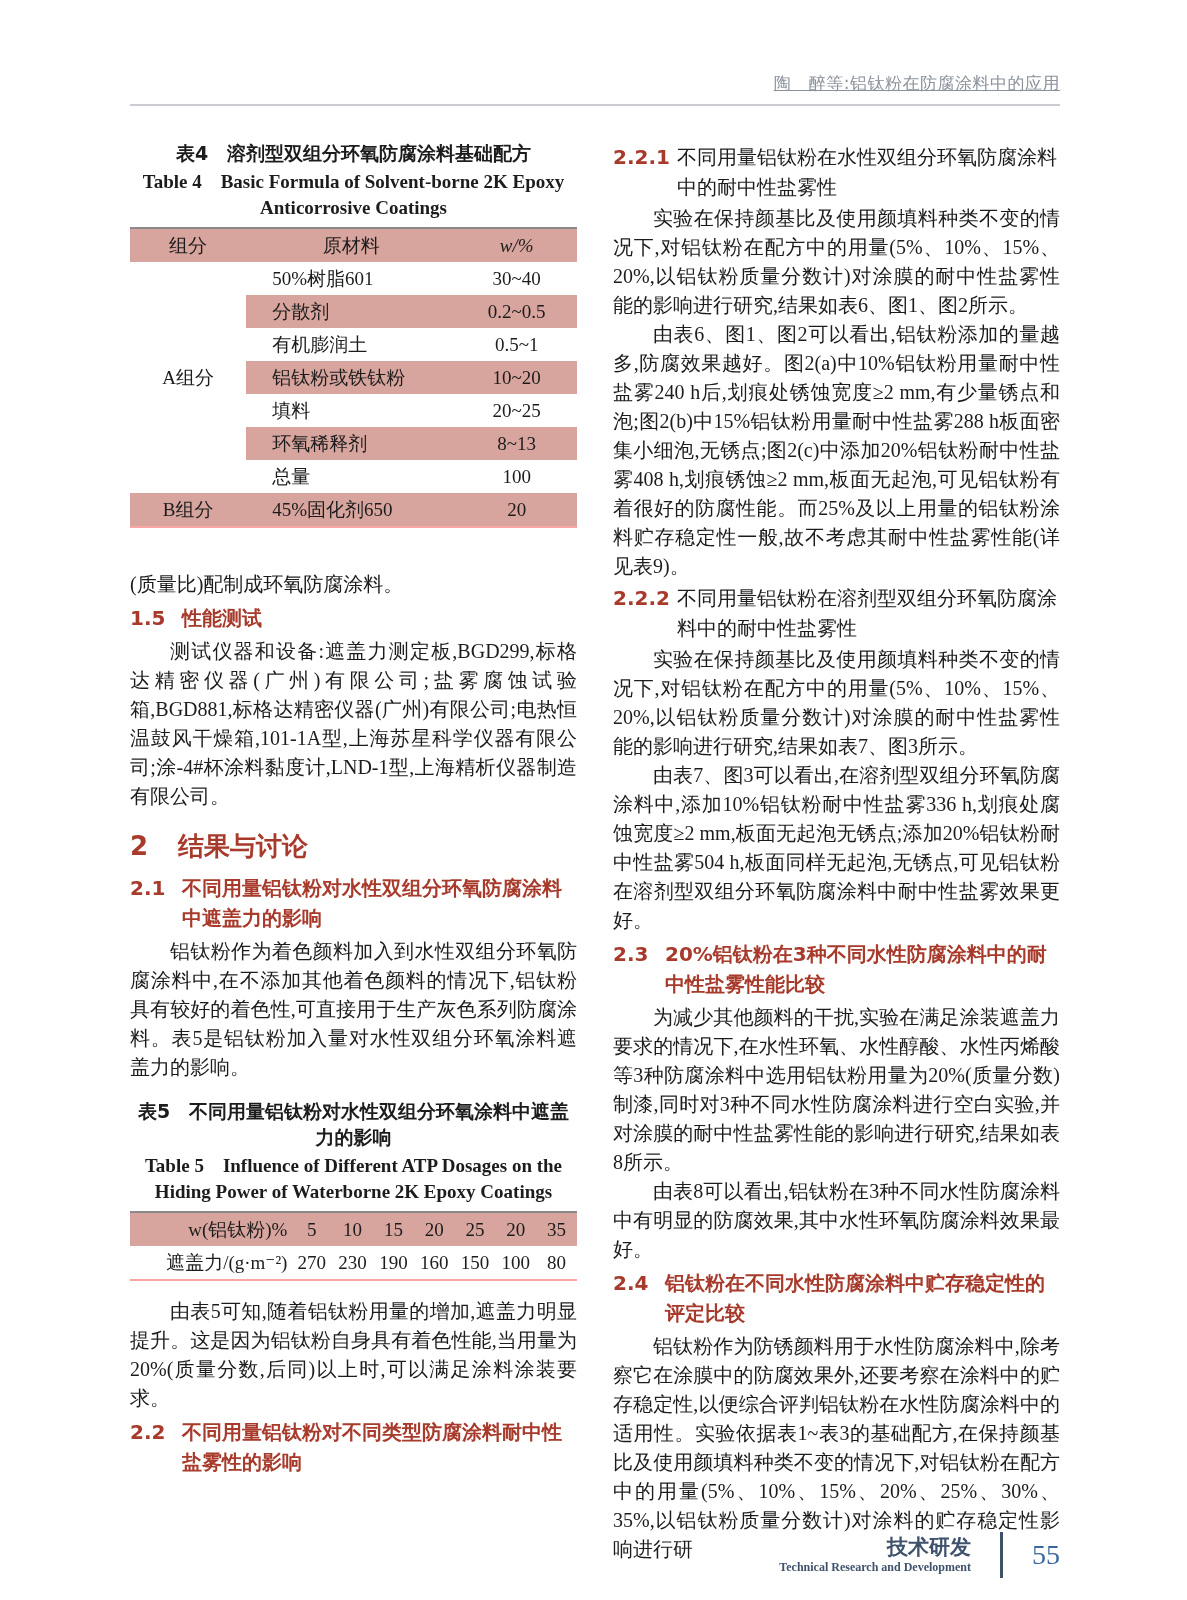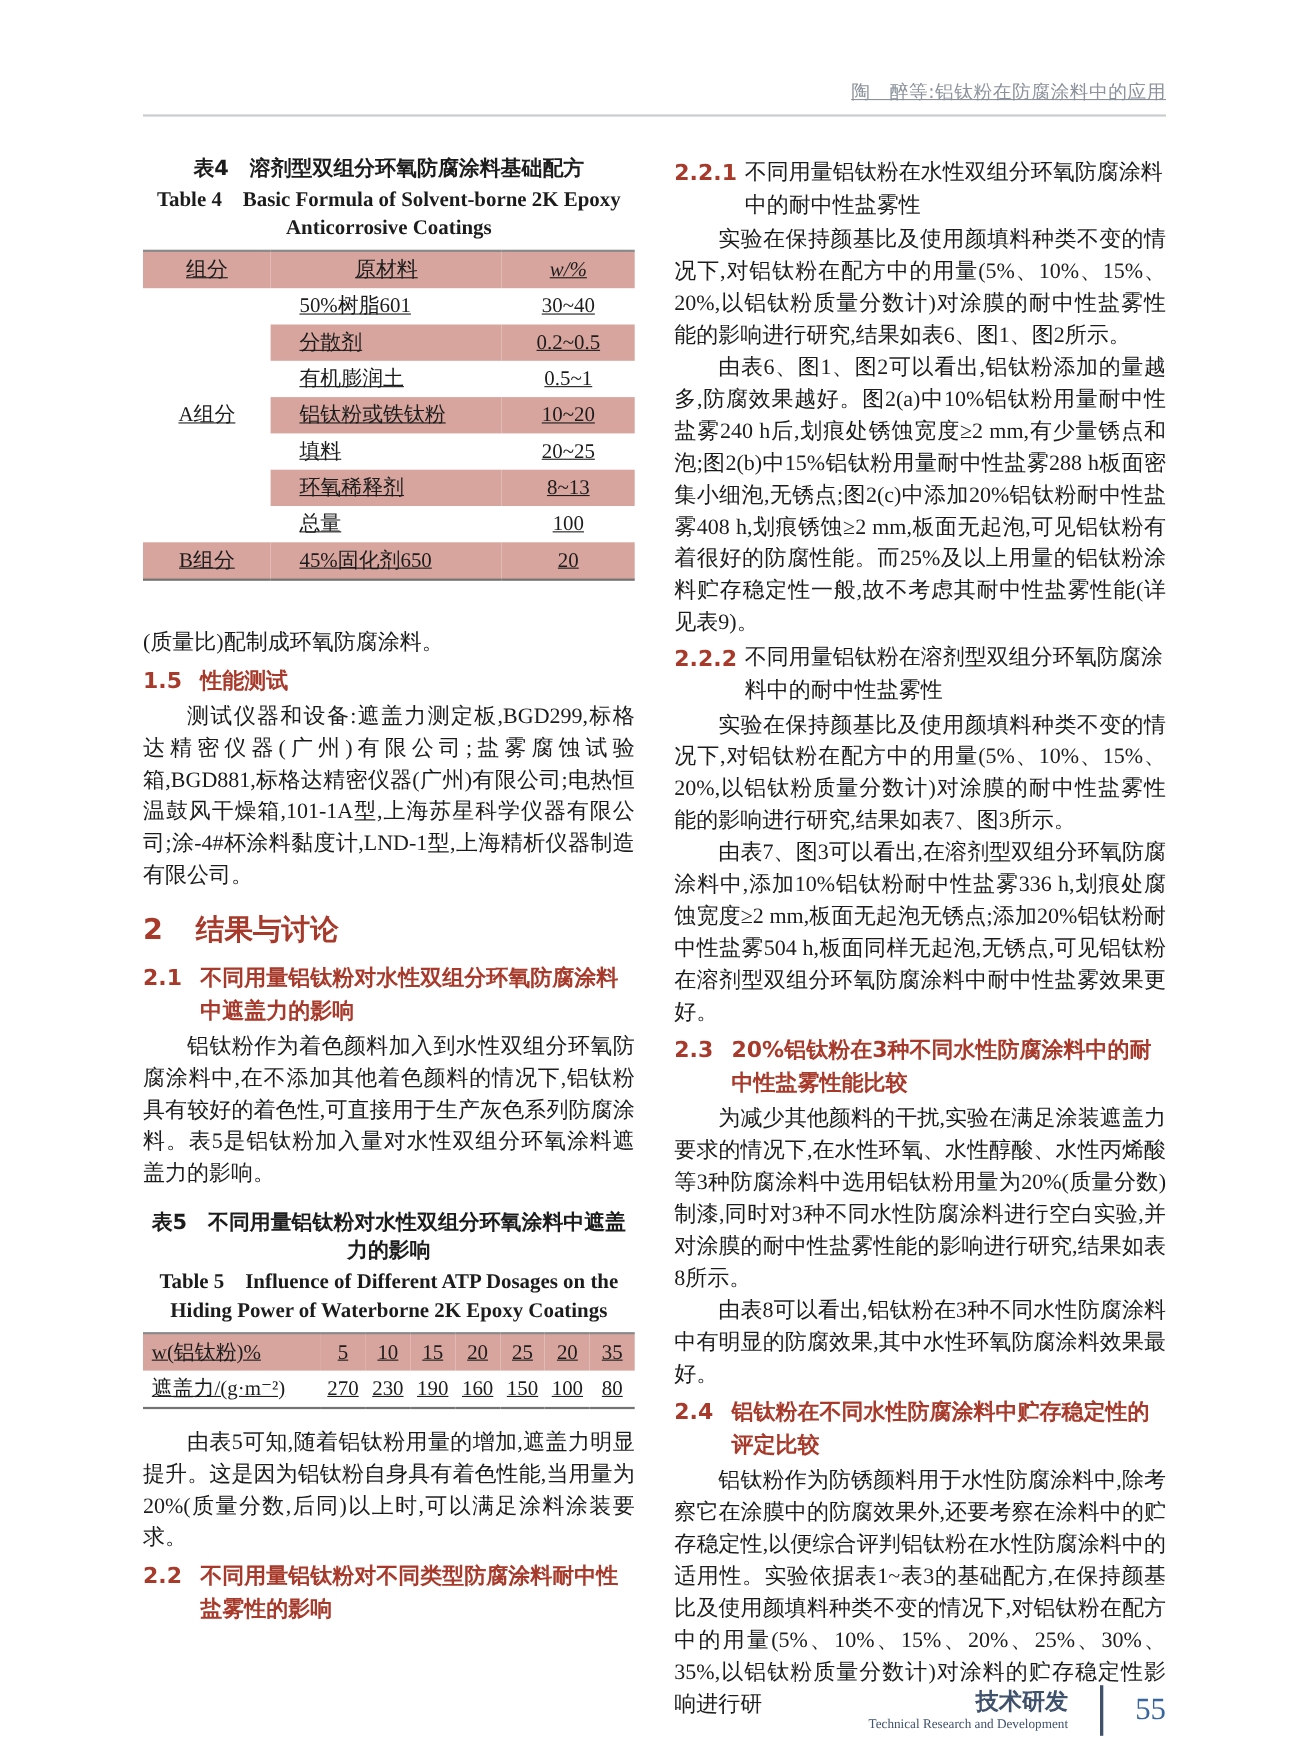--- a/index.html
+++ b/index.html
@@ -39,29 +39,29 @@
     text-align:center; margin:0 0 3px 0;
   }
   .caption-en {
     font-family:"Liberation Serif",serif;
     font-weight:bold; font-size:19px; line-height:26px;
     text-align:center; margin:0 0 6px 0;
   }
 
   
   table { border-collapse:collapse; width:100%; font-size:19px; }
-  .data-table { border-top:2px solid #8a8a8a; border-bottom:2px solid #737373;text-decoration:underline; }
+  .data-table { border-top:2px solid #8a8a8a; border-bottom:2px solid #fca5a5; }
   .data-table td, .data-table th { padding:2px 4px; height:26px; font-weight:normal; }
   .pink { background:#d7a59d; }
   .t4 col.c1 { width:26%; } .t4 col.c2 { width:47%; } .t4 col.c3 { width:27%; }
   .t4 .comp { text-align:center; }
   .t4 .mat  { text-align:left; padding-left:26px; }
   .t4 .wv   { text-align:center; }
   .t4 .w-head { font-style:italic; }
-  .t5 .lbl { text-align:left; width:36%; padding-left:8px; }
+  .t5 .lbl { text-align:right; width:36%; padding-left:8px; }
   .t5 .num { text-align:center; width:9.1%; }
   .t5 { margin-top:2px; }
 
   
   .h-red { color:#a73a2b; font-family:"DejaVu Sans","Liberation Sans",sans-serif; font-weight:bold; }
   .h-sec1 { display:flex; font-size:26px; line-height:34px; margin:18px 0 10px 0; }
   .h-sec1 .num { flex:0 0 48px; }
   .h-sec2 { display:flex; font-size:20px; line-height:30px; margin:4px 0 4px 0; }
   .h-sec2 .num { flex:0 0 52px; }
   .h-sec2 .title { flex:1; text-align:left; }
@@ -72,21 +72,21 @@
   .gap-lg { height:42px; }
   .gap-md { height:16px; }
 
   
   .footer {
     position:absolute; right:127px; top:1532px;
     display:flex; align-items:center; gap:29px;
   }
   .footer-text { text-align:right; color:#3f516b; }
   .footer-cn { font-family:"DejaVu Sans","Liberation Sans",sans-serif; font-weight:bold; font-size:21px; line-height:23px; }
-  .footer-en { font-family:"Liberation Serif",serif; font-weight:normal; font-size:12px; line-height:16px; }
+  .footer-en { font-family:"Liberation Serif",serif; font-weight:bold; font-size:12px; line-height:16px; }
   .footer-bar { width:3px; height:46px; background:#3f516b; }
   .footer-page { font-family:"Liberation Serif",serif; font-size:28px; color:#3a66a0; }
 </style>
 </head>
 <body>
 
 <div class="page">
   <div class="content">
 
     <div class="running-head">陶　醉等:铝钛粉在防腐涂料中的应用</div>

